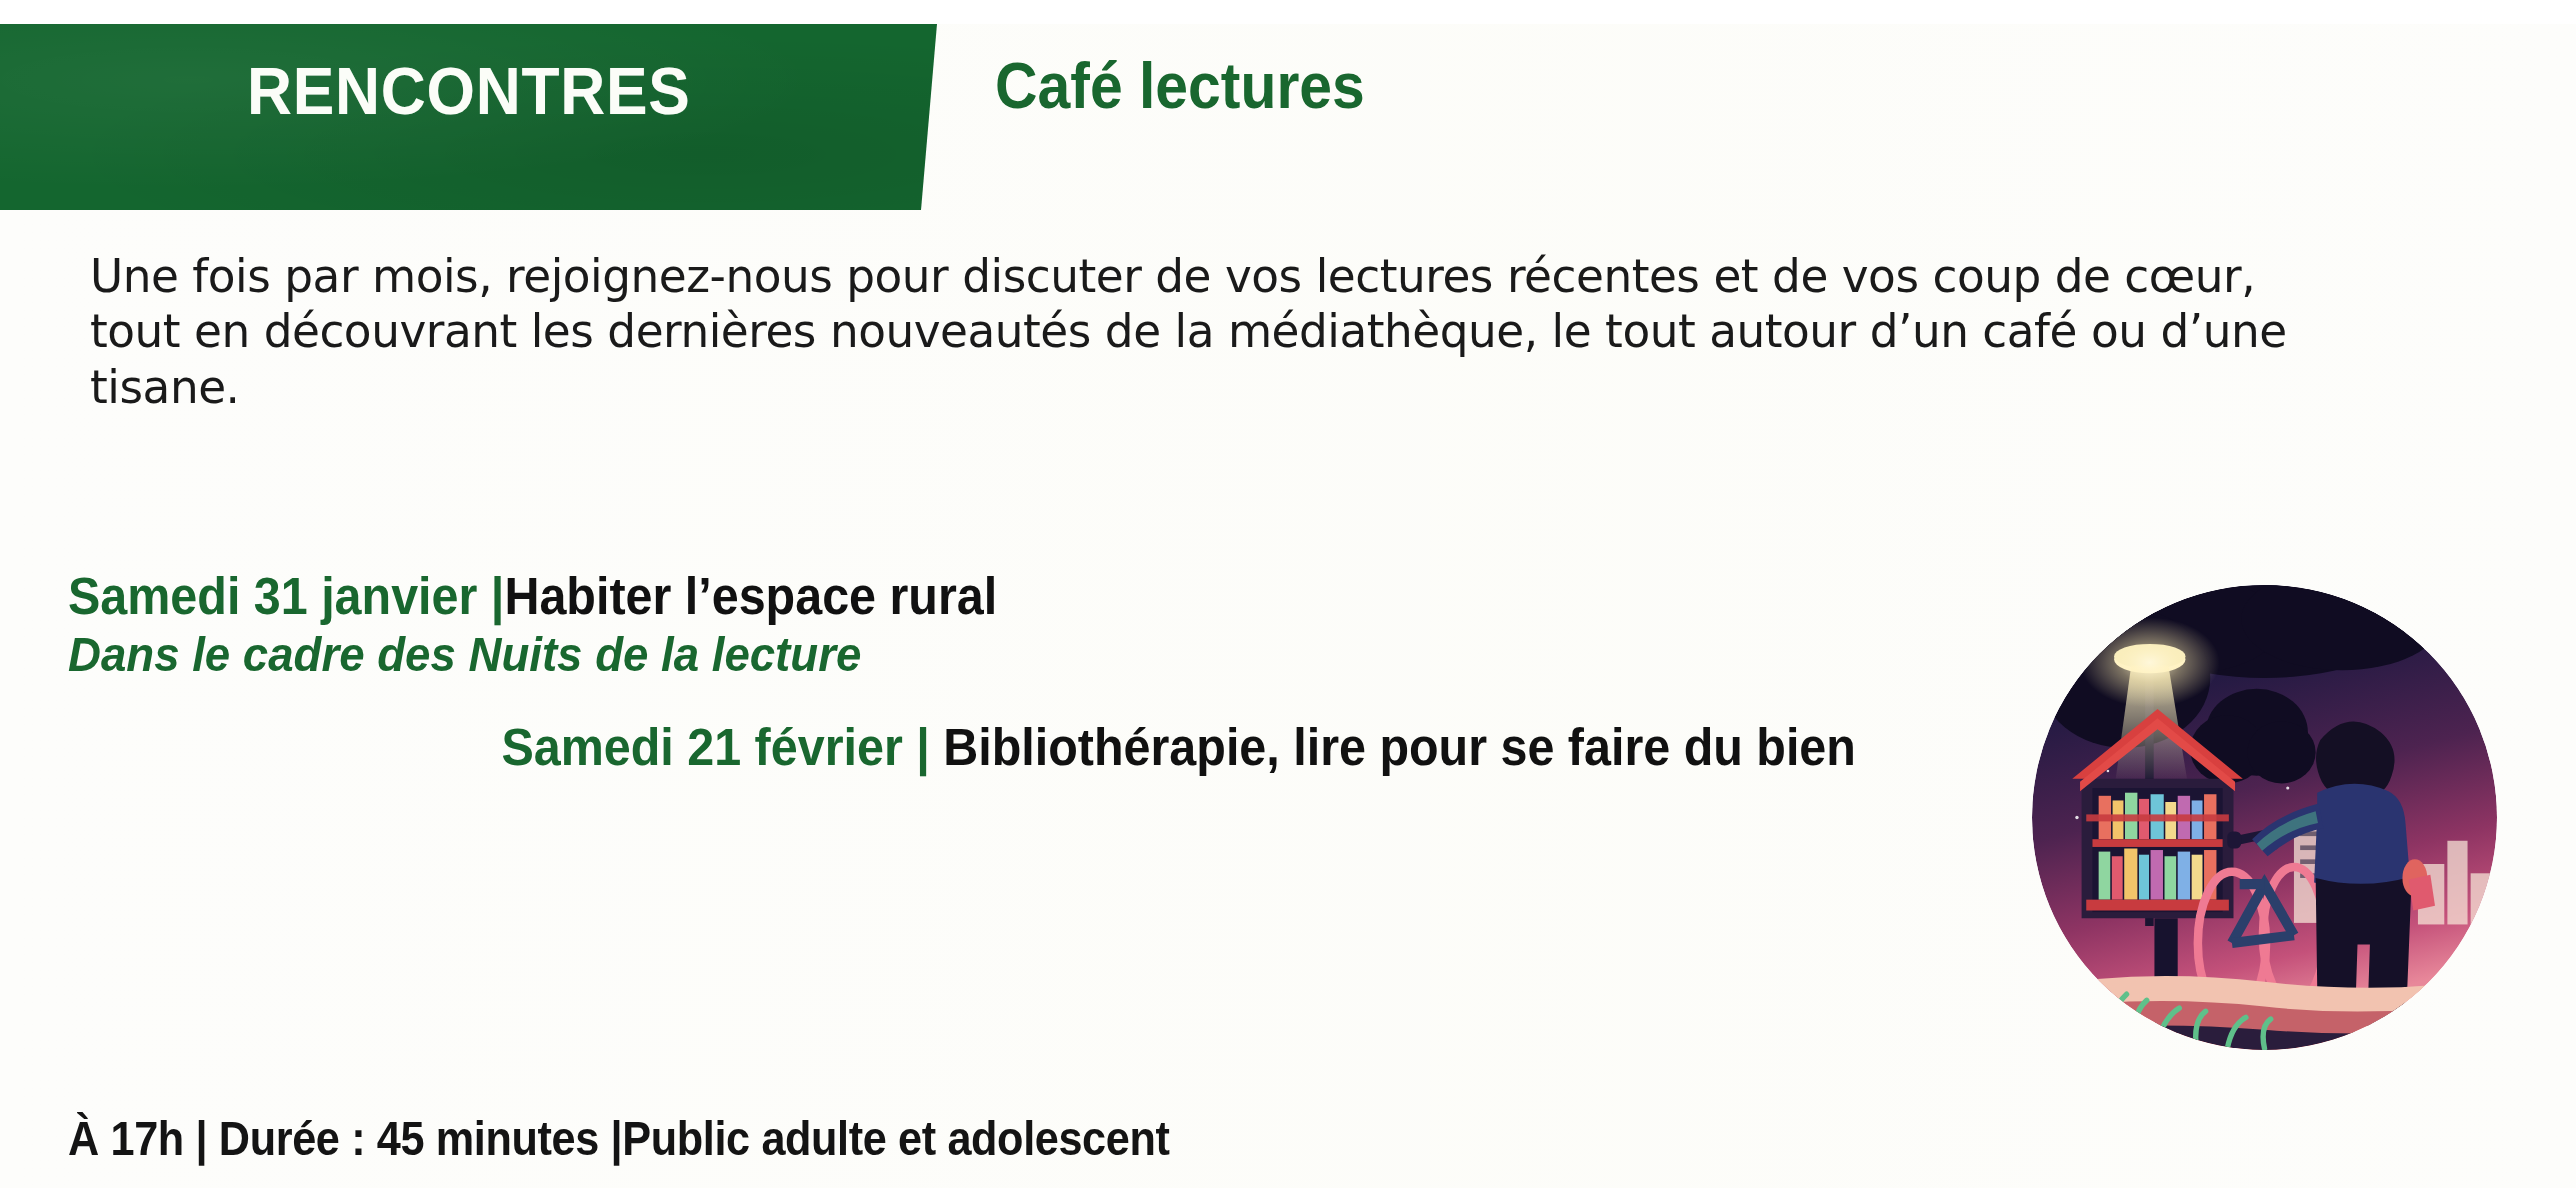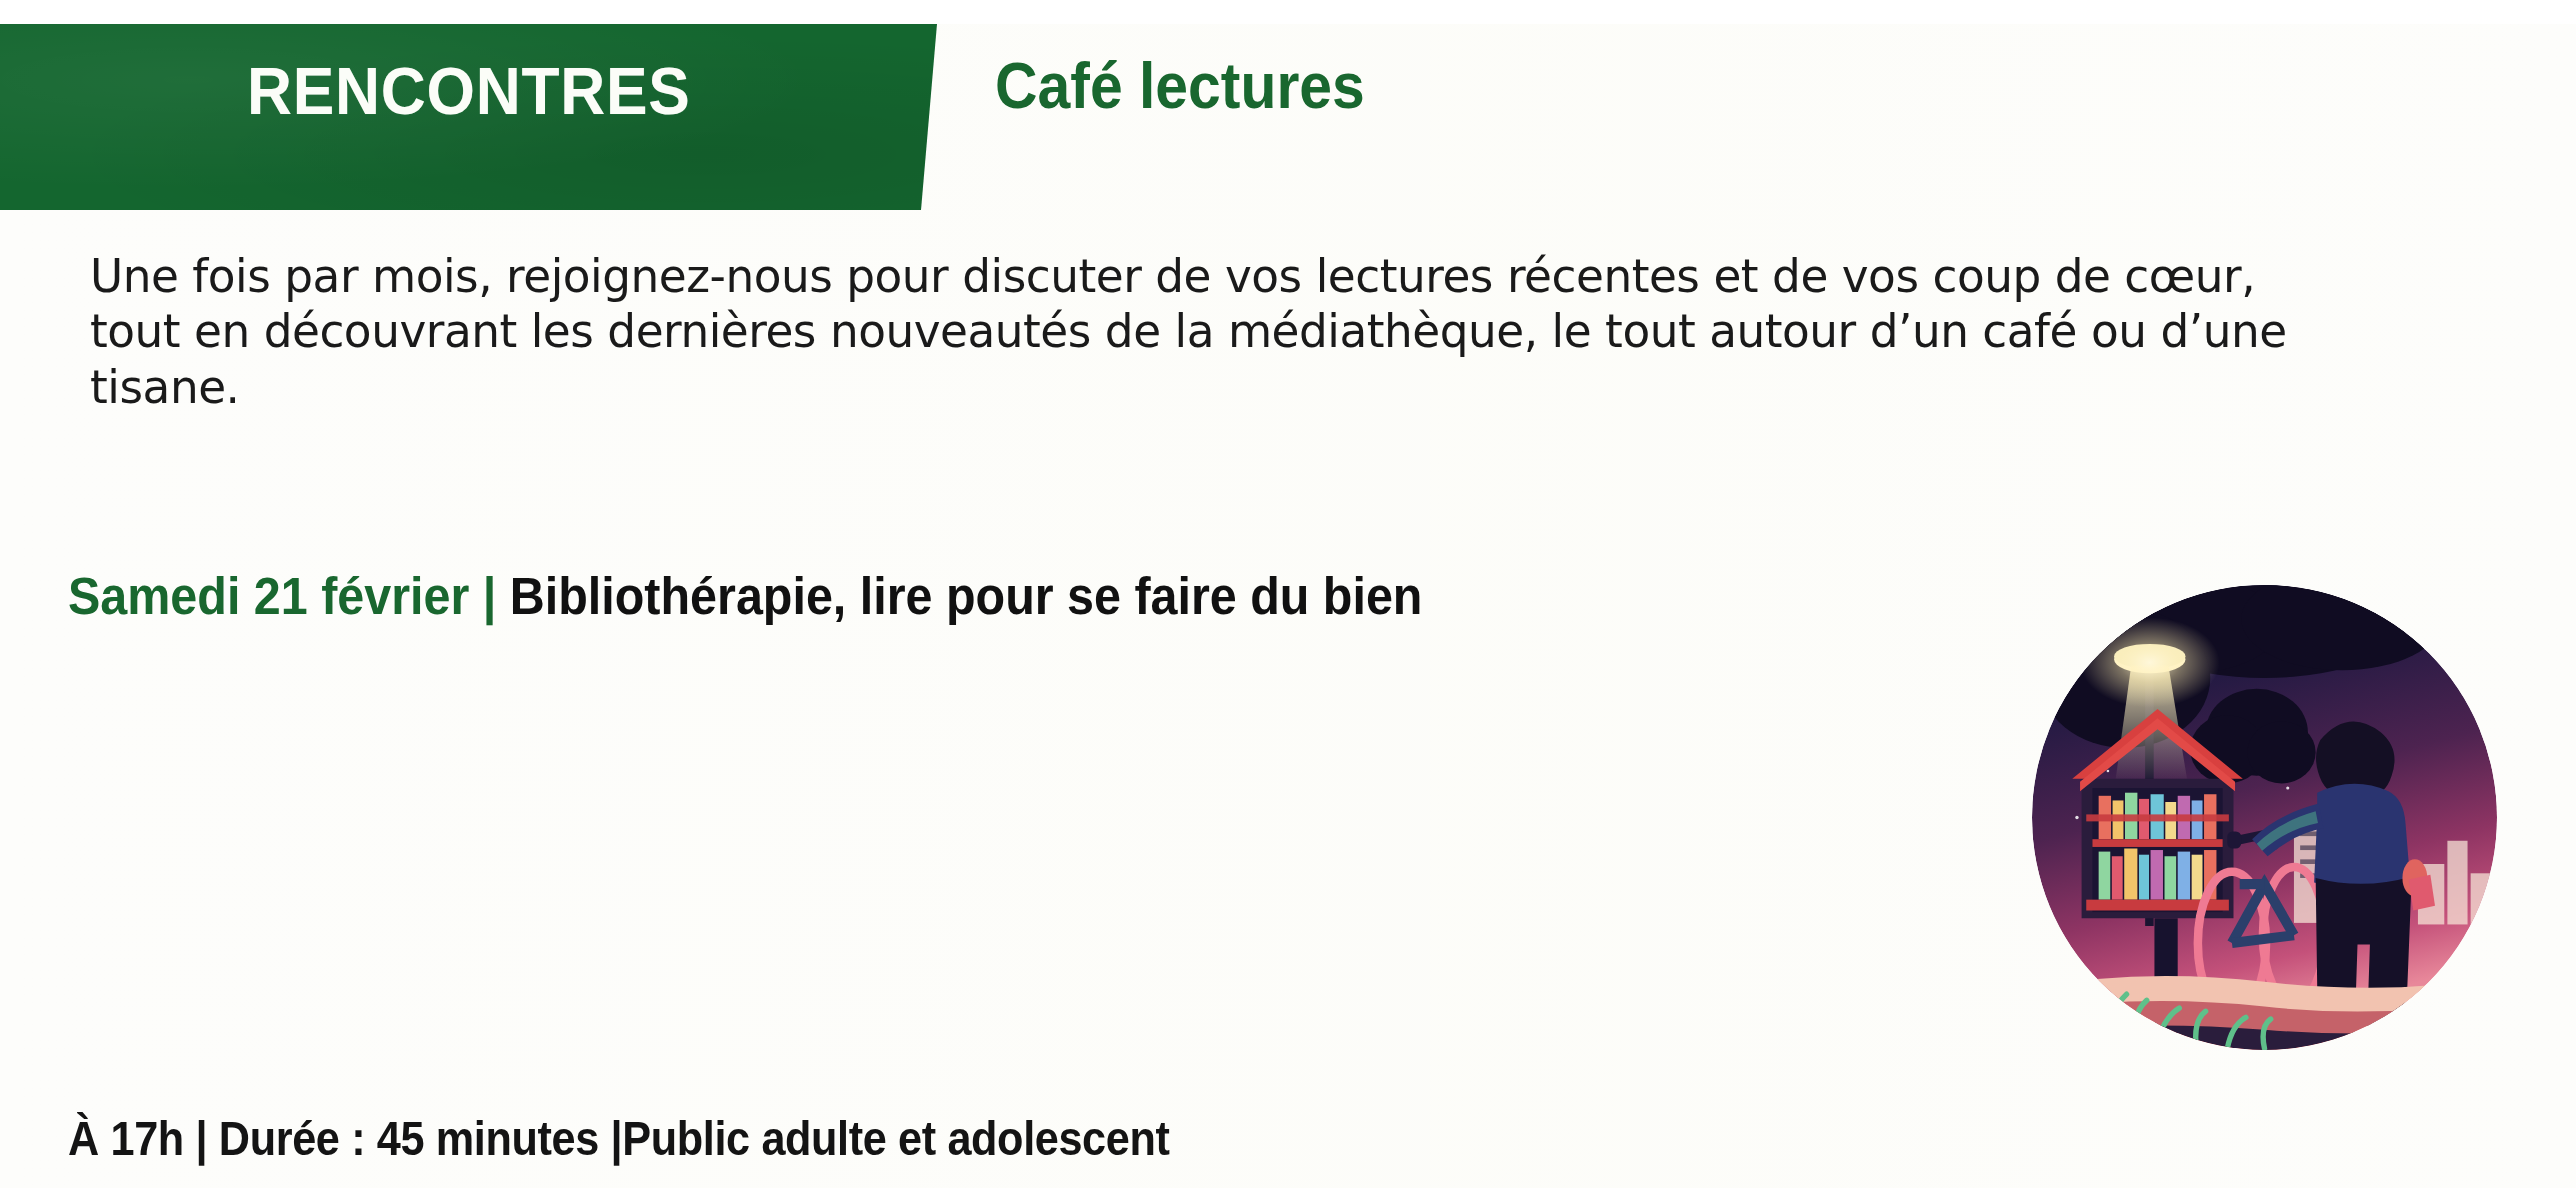--- a/index.html
+++ b/index.html
@@ -99,21 +99,21 @@
   #session-list {
     position: absolute;
     left: 68px;
     top: 544px;
     width: 1882px;
   }
 
   .session-item {
     margin-bottom: 36px;
   }
-  .session-item.last { margin-bottom: 0; }
+  .session-item.last { margin-bottom: 0; text-align: right; }
 
   .session-line {
     font-family: "Liberation Sans Narrow", "Liberation Sans", sans-serif;
     font-weight: 700;
     font-size: 51px;
     line-height: 1.12;
     color: #151515;
     letter-spacing: 0px;
     transform: scaleX(0.95);
     transform-origin: left top;
@@ -182,20 +182,26 @@
 
   <div id="category-label">RENCONTRES</div>
 
   <div id="page-title">Café lectures</div>
 
   <div id="intro-paragraph">Une fois par mois, rejoignez-nous pour discuter de vos lectures récentes et de vos coup de cœur, tout en découvrant les dernières nouveautés de la médiathèque, le tout autour d’un café ou d’une tisane.</div>
 
   <div id="session-list">
 
 
+    <div class="session-item">
+      <div class="session-line">
+        <span class="session-date">Samedi 31 janvier </span><span class="session-sep">|</span><span class="session-desc">Habiter l’espace rural</span>
+      </div>
+      <div class="session-subtitle">Dans le cadre des Nuits de la lecture</div>
+    </div>
 
     <div class="session-item last">
       <div class="session-line">
         <span class="session-date">Samedi 21 février </span><span class="session-sep">|</span><span class="session-desc"> Bibliothérapie, lire pour se faire du bien</span>
       </div>
     </div>
 
   </div>
 
   <div id="footer-info">

